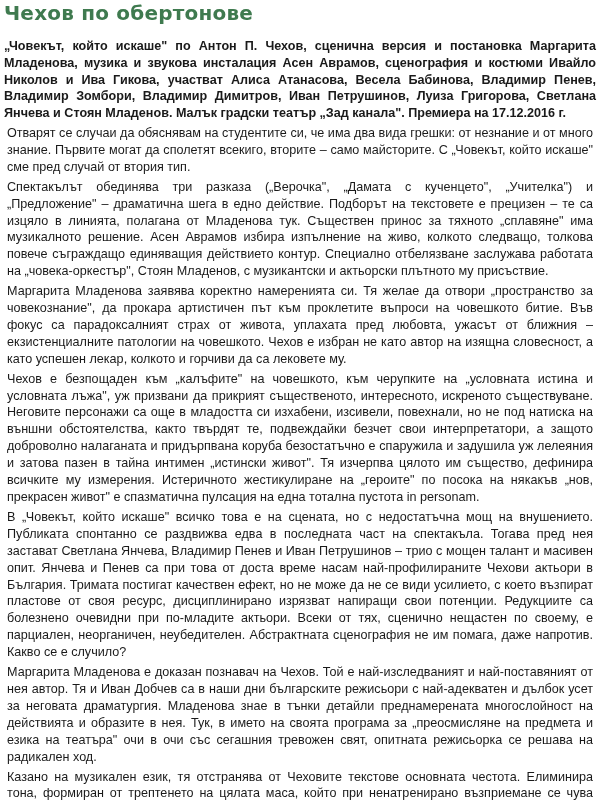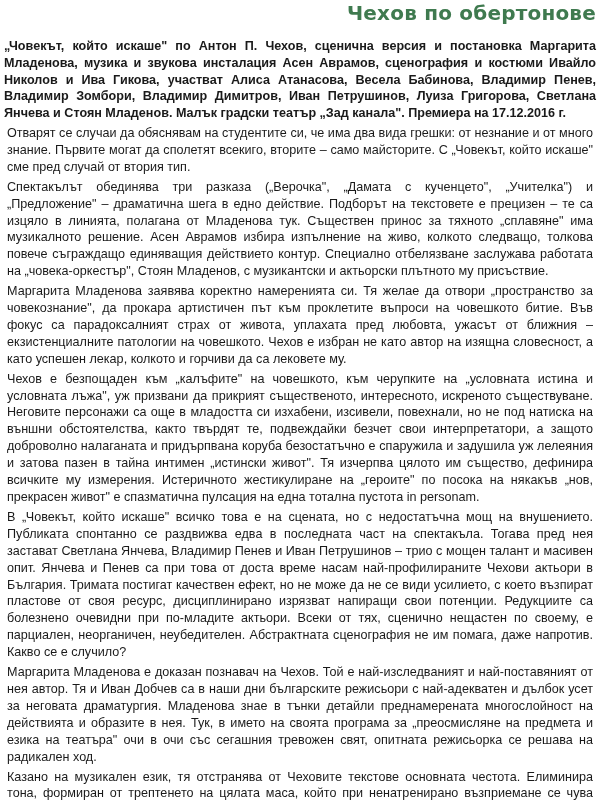--- a/index.html
+++ b/index.html
@@ -1,18 +1,18 @@
 <!DOCTYPE html>
 <html><head>
 <meta charset="utf-8">
 <style>
   html, body { margin:0; padding:0; background:#ffffff; }
   body { width:600px; height:800px; overflow:hidden; position:relative; }
   .page { position:absolute; left:4px; top:0; width:592px; }
-  .title { font-family:"DejaVu Sans", sans-serif; font-weight:bold; color:#3f7a4f; font-size:20px; line-height:26px; margin:0; padding-top:0px; letter-spacing:0.2px;text-align:right; }
+  .title { font-family:"DejaVu Sans", sans-serif; font-weight:bold; color:#3f7a4f; font-size:20px; line-height:26px; margin:0; padding-top:0px; letter-spacing:0.2px; }
   .credits { font-family:"Liberation Sans", sans-serif; font-weight:bold; color:#1a1a1a; font-size:12.6px; line-height:16.8px; text-align:justify; margin:12px 0 0 0; }
   .para { font-family:"Liberation Sans", sans-serif; color:#1a1a1a; font-size:12.6px; line-height:16.9px; text-align:justify; margin:3px; }
 </style>
 </head>
 <body>
 
 <div class="page">
   <h1 class="title">Чехов по обертонове</h1>
   <p class="credits">„Човекът, който искаше" по Антон П. Чехов, сценична версия и постановка Маргарита Младенова, музика и звукова инсталация Асен Аврамов, сценография и костюми Ивайло Николов и Ива Гикова, участват Алиса Атанасова, Весела Бабинова, Владимир Пенев, Владимир Зомбори, Владимир Димитров, Иван Петрушинов, Луиза Григорова, Светлана Янчева и Стоян Младенов. Малък градски театър „Зад канала". Премиера на 17.12.2016 г.</p>
   <p class="para">Отварят се случаи да обяснявам на студентите си, че има два вида грешки: от незнание и от много знание. Първите могат да сполетят всекиго, вторите – само майсторите. С „Човекът, който искаше" сме пред случай от втория тип.</p>

